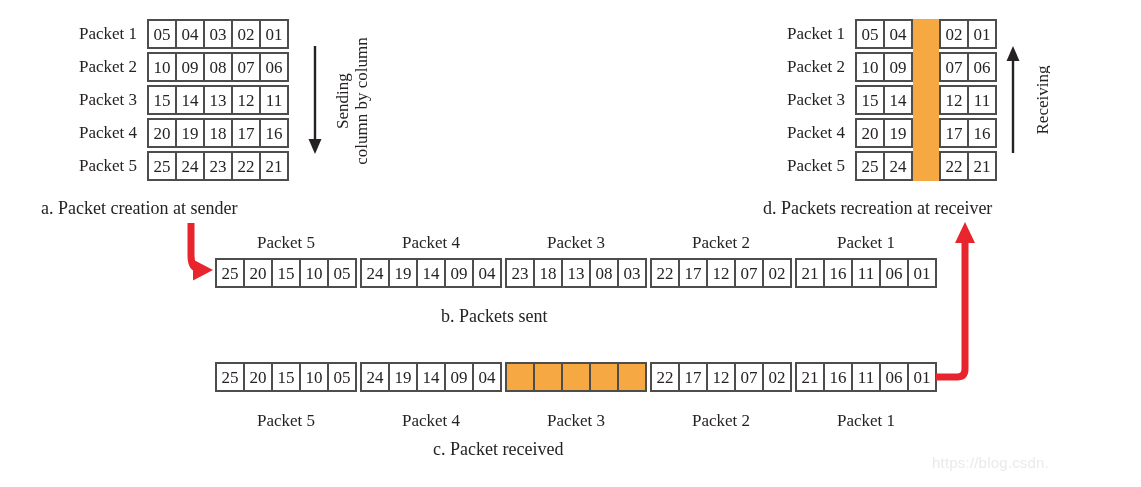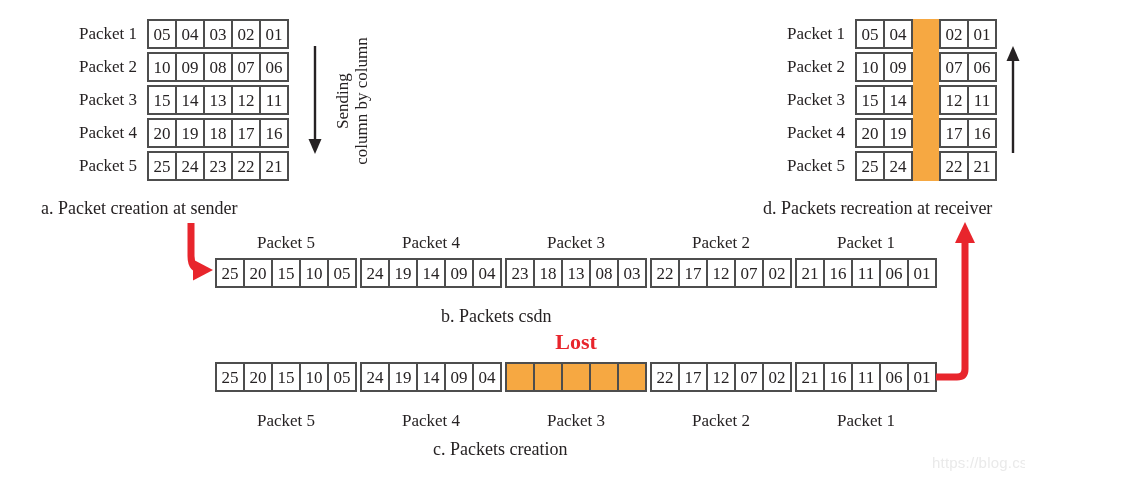--- a/index.html
+++ b/index.html
@@ -1,18 +1,18 @@
 <!DOCTYPE html>
 <html style="--border: #4d4d4d; --orange: #f6a842; --red: #e8252c; --watermark: #eaeaea;"><head>
 <meta charset="utf-8">
 <style>
   html,body { margin:0; padding:0; background:#ffffff; }
   .stage {
     position:relative; width:1025px; height:487px; background:#fff;
-    font-family:"Liberation Serif", serif; color:#262223; overflow:hidden;
+    font-family:"Liberation Serif", serif; color:#262223; overflow:hidden;padding-left:25px;
   }
   
   .matrix { position:absolute; z-index:1; }
   .mrow { display:flex; align-items:center; height:30px; margin-bottom:3px; }
   .mlabel { width:62px; margin-right:10px; text-align:right; font-size:17px; white-space:nowrap; }
   .cells { display:flex; }
   .cell {
     width:30px; height:30px; box-sizing:border-box;
     border:2px solid var(--border,#4d4d4d); margin-left:-2px;
     display:flex; align-items:center; justify-content:center;
@@ -204,23 +204,22 @@
       <div class="glabel" style="left: 650px; top: 233px;">Packet 2</div>
       <div class="pgroup" style="left: 795px; top: 258px;">
         <div class="cell">21</div>
         <div class="cell">16</div>
         <div class="cell">11</div>
         <div class="cell">06</div>
         <div class="cell">01</div>
       </div>
       <div class="glabel" style="left: 795px; top: 233px;">Packet 1</div>
     </div>
-  <div class="caption" style="left:441px; top:306px;">b. Packets csdn</div>
-
-  <div class="lost-label">Lost</div>
+  <div class="caption" style="left:441px; top:306px;">b. Packets sent</div>
+
   <div id="received-row">
       <div class="pgroup" style="left: 215px; top: 362px;">
         <div class="cell">25</div>
         <div class="cell">20</div>
         <div class="cell">15</div>
         <div class="cell">10</div>
         <div class="cell">05</div>
       </div>
       <div class="glabel" style="left: 215px; top: 411px;">Packet 5</div>
       <div class="pgroup" style="left: 360px; top: 362px;">
@@ -249,21 +248,21 @@
       <div class="glabel" style="left: 650px; top: 411px;">Packet 2</div>
       <div class="pgroup" style="left: 795px; top: 362px;">
         <div class="cell">21</div>
         <div class="cell">16</div>
         <div class="cell">11</div>
         <div class="cell">06</div>
         <div class="cell">01</div>
       </div>
       <div class="glabel" style="left: 795px; top: 411px;">Packet 1</div>
     </div>
-  <div class="caption" style="left:433px; top:439px;">c. Packets creation</div>
+  <div class="caption" style="left:433px; top:439px;">c. Packet received</div>
 
   <svg class="overlay" width="1141" height="487" viewBox="0 0 1141 487">
     <g>
       <line x1="315" y1="46" x2="315" y2="144" stroke="#262223" stroke-width="2.4"></line>
       <polygon points="315,154 308.5,139 321.5,139" fill="#262223"></polygon>
     </g>
     <g>
       <line x1="1013" y1="153" x2="1013" y2="56" stroke="#262223" stroke-width="2.4"></line>
       <polygon points="1013,46 1006.5,61 1019.5,61" fill="#262223"></polygon>
     </g>

